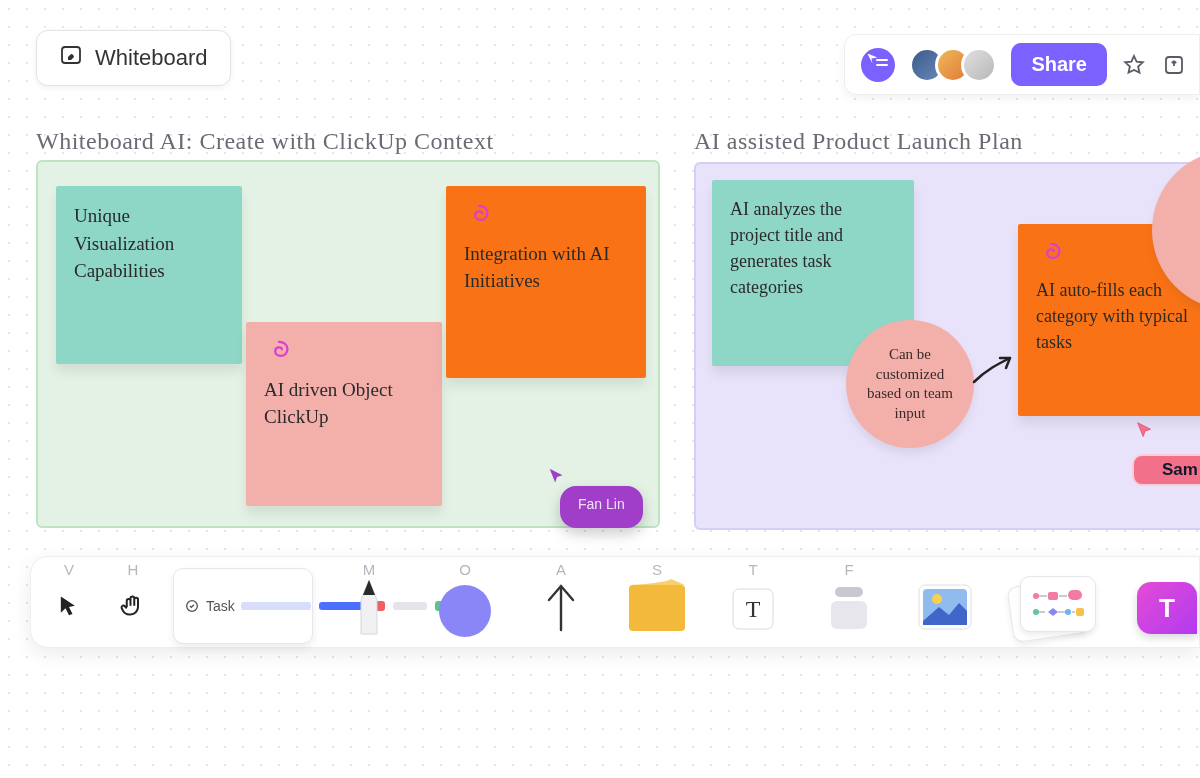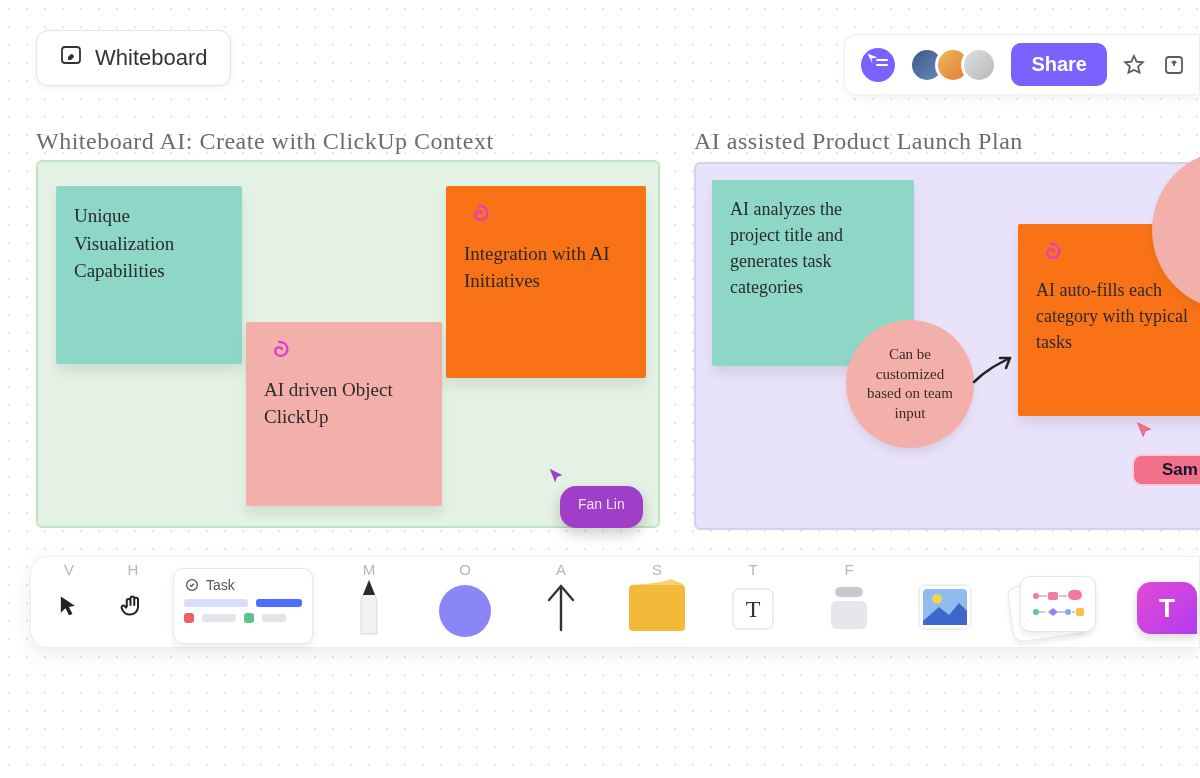--- a/index.html
+++ b/index.html
@@ -127,21 +127,21 @@
     position: absolute; top: 4px; left: 50%; transform: translateX(-50%);
     font-size: 15px; color: #b6b6c0; font-weight: 500;
   }
   .tool.narrow { width: 64px; }
   .tool .glyph { margin-top: 10px; }
   .tool svg { display:block; }
   .task-card {
     width: 140px; height: 76px; margin-top: 8px;
     background: #fff; border: 1px solid #e6e6ec; border-radius: 10px;
     box-shadow: 0 4px 8px rgba(0,0,0,0.07);
-    padding: 8px 10px; display: flex; flex-direction: column; gap: 6px;
+    padding: 8px 10px; display: flex; gap: 6px;
     position: relative;
   }
   .task-card .hdr { display:flex; align-items:center; gap:6px; font-size:14px; color:#555; }
   .task-card .hdr svg { width:16px; height:16px; }
   .task-card .row { display:flex; gap:8px; align-items:center; }
   .task-card .bar { height: 8px; border-radius: 3px; background:#d7ddfb; }
   .task-card .bar.blue { background:#4c6fff; width:50px; }
   .task-card .bar.grey { background:#e4e4ea; width:34px; }
   .task-card .dot { width:10px; height:10px; border-radius:3px; }
   .templates {

